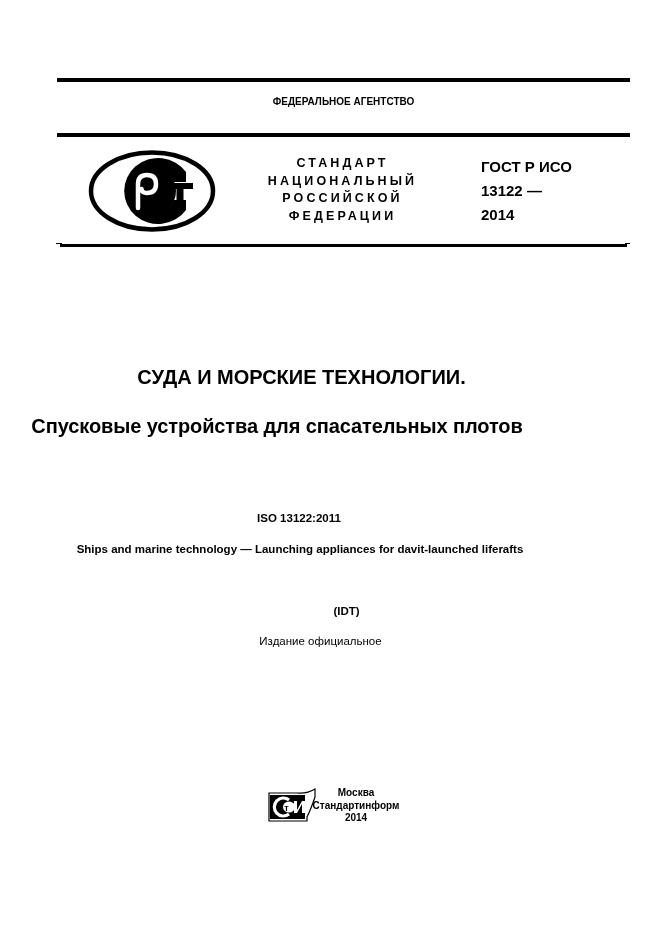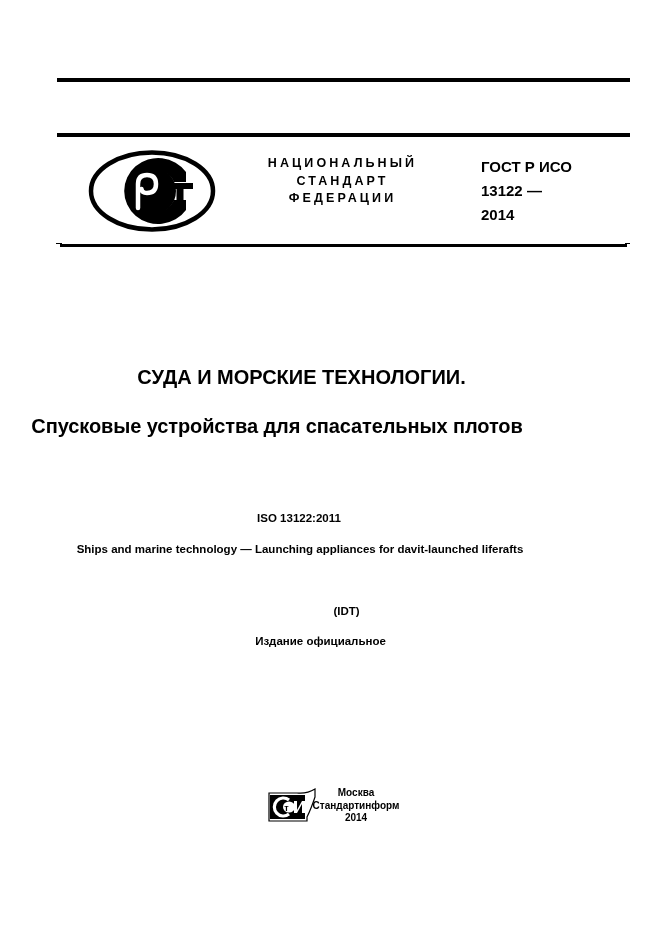--- a/index.html
+++ b/index.html
@@ -21,54 +21,56 @@
 
     .gost { left: 481px; top: 155px; font-size: 15px; line-height: 24px; font-weight: bold; white-space: nowrap; }
 
     .title { left: 0; width: 555px; top: 365px; font-size: 20px; line-height: 24px; font-weight: bold; padding-left: 48px; box-sizing: border-box; }
     .subtitle { left: 0; width: 534px; top: 414px; font-size: 20px; line-height: 24px; font-weight: bold; padding-left: 20px; box-sizing: border-box; letter-spacing: -0.1px; }
 
     .iso { left: 0; width: 576px; top: 511px; font-size: 11.5px; line-height: 14px; font-weight: bold; padding-left: 22px; box-sizing: border-box; }
     .iso-title { left: 0; width: 576px; top: 542px; font-size: 11.5px; line-height: 14px; font-weight: bold; padding-left: 24px; box-sizing: border-box; }
 
     .idt { left: 0; width: 661px; top: 604px; font-size: 11.5px; line-height: 14px; font-weight: bold; padding-left: 32px; box-sizing: border-box; }
-    .edition { left: 0; width: 626px; top: 634px; font-size: 11.5px; line-height: 14px; font-weight: bold; padding-left: 15px; box-sizing: border-box; }
+    .edition { left: 0; width: 626px; top: 634px; font-size: 11.5px; line-height: 14px; font-weight: normal; padding-left: 15px; box-sizing: border-box; }
 
     .pub-logo { left: 267px; top: 787px; width: 52px; height: 36px; }
     .pub-text { left: 303px; width: 106px; top: 787px; font-size: 10px; line-height: 12.5px; font-weight: bold; }
   </style>
 </head>
 <body>
 
 <div class="rule" style="left:57px; top:78px; width:573px; height:4px;"></div>
 <div class="rule" style="left:57px; top:133px; width:573px; height:4px;"></div>
 <div class="rule" style="left:60px; top:244px; width:567px; height:3px;"></div>
 <div class="rule" style="left:56px; top:243px; width:6px; height:1px;"></div>
 <div class="rule" style="left:625px; top:243px; width:5px; height:1px;"></div>
 
 <div class="abs agency center bold">
+  <div>ФЕДЕРАЛЬНОЕ АГЕНТСТВО</div>
 </div>
 
 <div class="abs logo">
   <svg width="128" height="82" viewBox="0 0 128 82">
     <ellipse cx="64" cy="41" rx="61" ry="38.5" fill="#fff" stroke="#000" stroke-width="4.5"></ellipse>
 
     <path d="M 98 22 A 34 33 0 1 0 98 60 L 98 50 L 86 50 A 22 22 0 1 1 86 32 L 98 32 Z" fill="#000"></path>
     <circle cx="64" cy="41" r="24" fill="#000"></circle>
 
     <path d="M 50 58 L 50 34 Q 50 25 59 25 Q 68 25 68 34 Q 68 43 59 43 Q 54 43 53.5 39" fill="none" stroke="#fff" stroke-width="4.5" stroke-linecap="round"></path>
 
     <rect x="79" y="33" width="26" height="6" fill="#000"></rect>
     <rect x="88.5" y="33" width="7" height="22" fill="#000"></rect>
   </svg>
 </div>
 
 <div class="abs nat center">
+  <div>СТАНДАРТ</div>
   <div>НАЦИОНАЛЬНЫЙ</div>
-  <div>СТАНДАРТ</div>
+  <div>РОССИЙСКОЙ</div>
   <div>ФЕДЕРАЦИИ</div>
 </div>
 
 <div class="abs gost">
   <div>ГОСТ Р ИСО</div>
   <div>13122 —</div>
   <div>2014</div>
 </div>
 
 <div class="abs title center">СУДА И МОРСКИЕ ТЕХНОЛОГИИ.</div>

